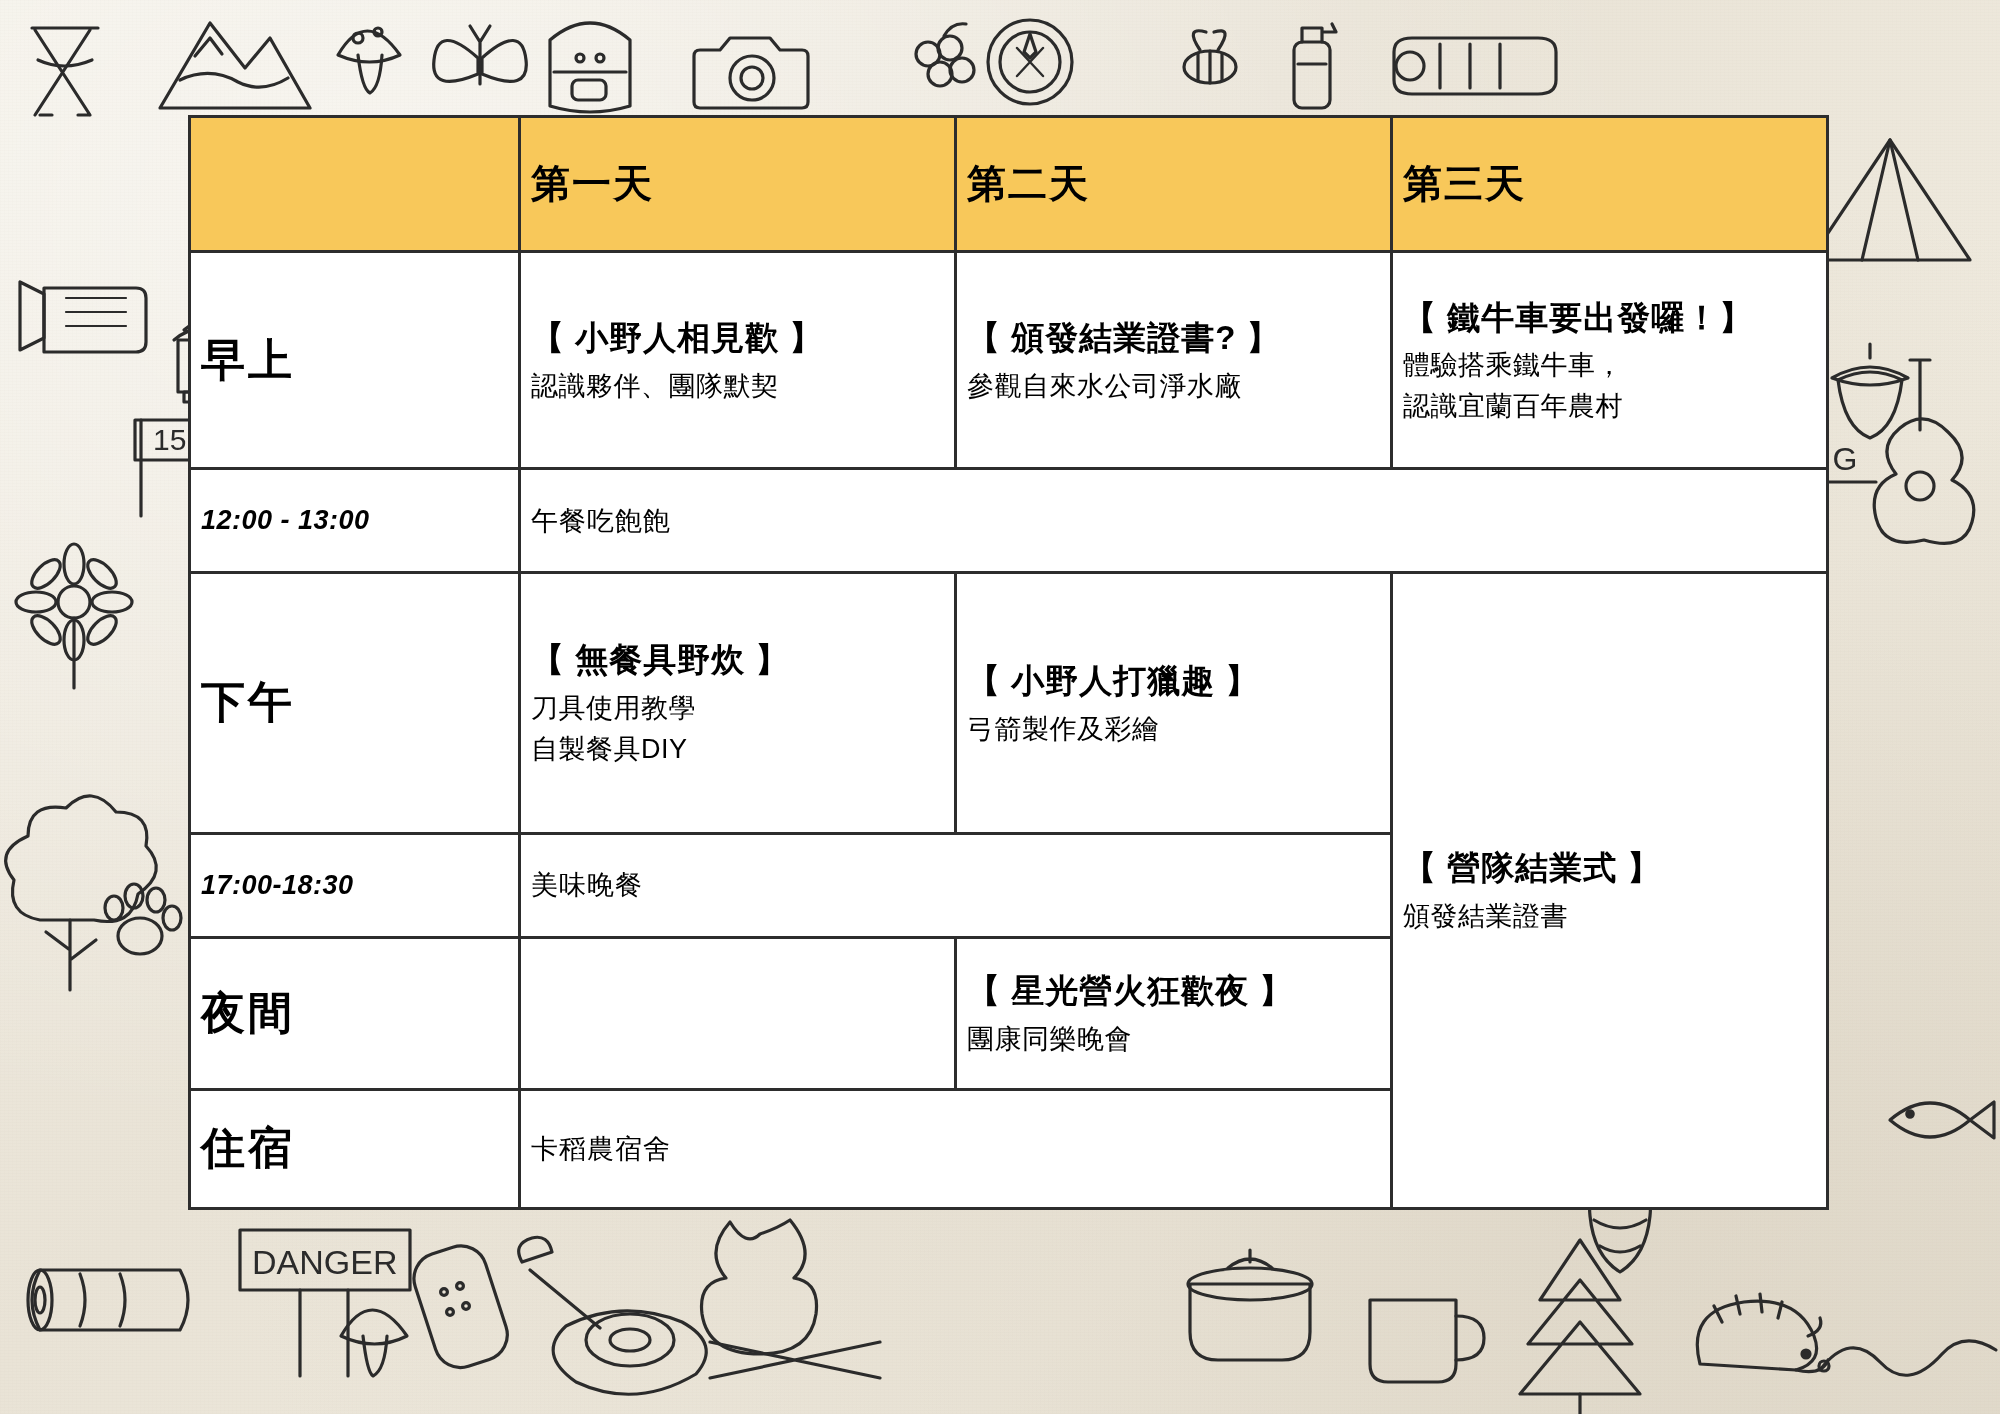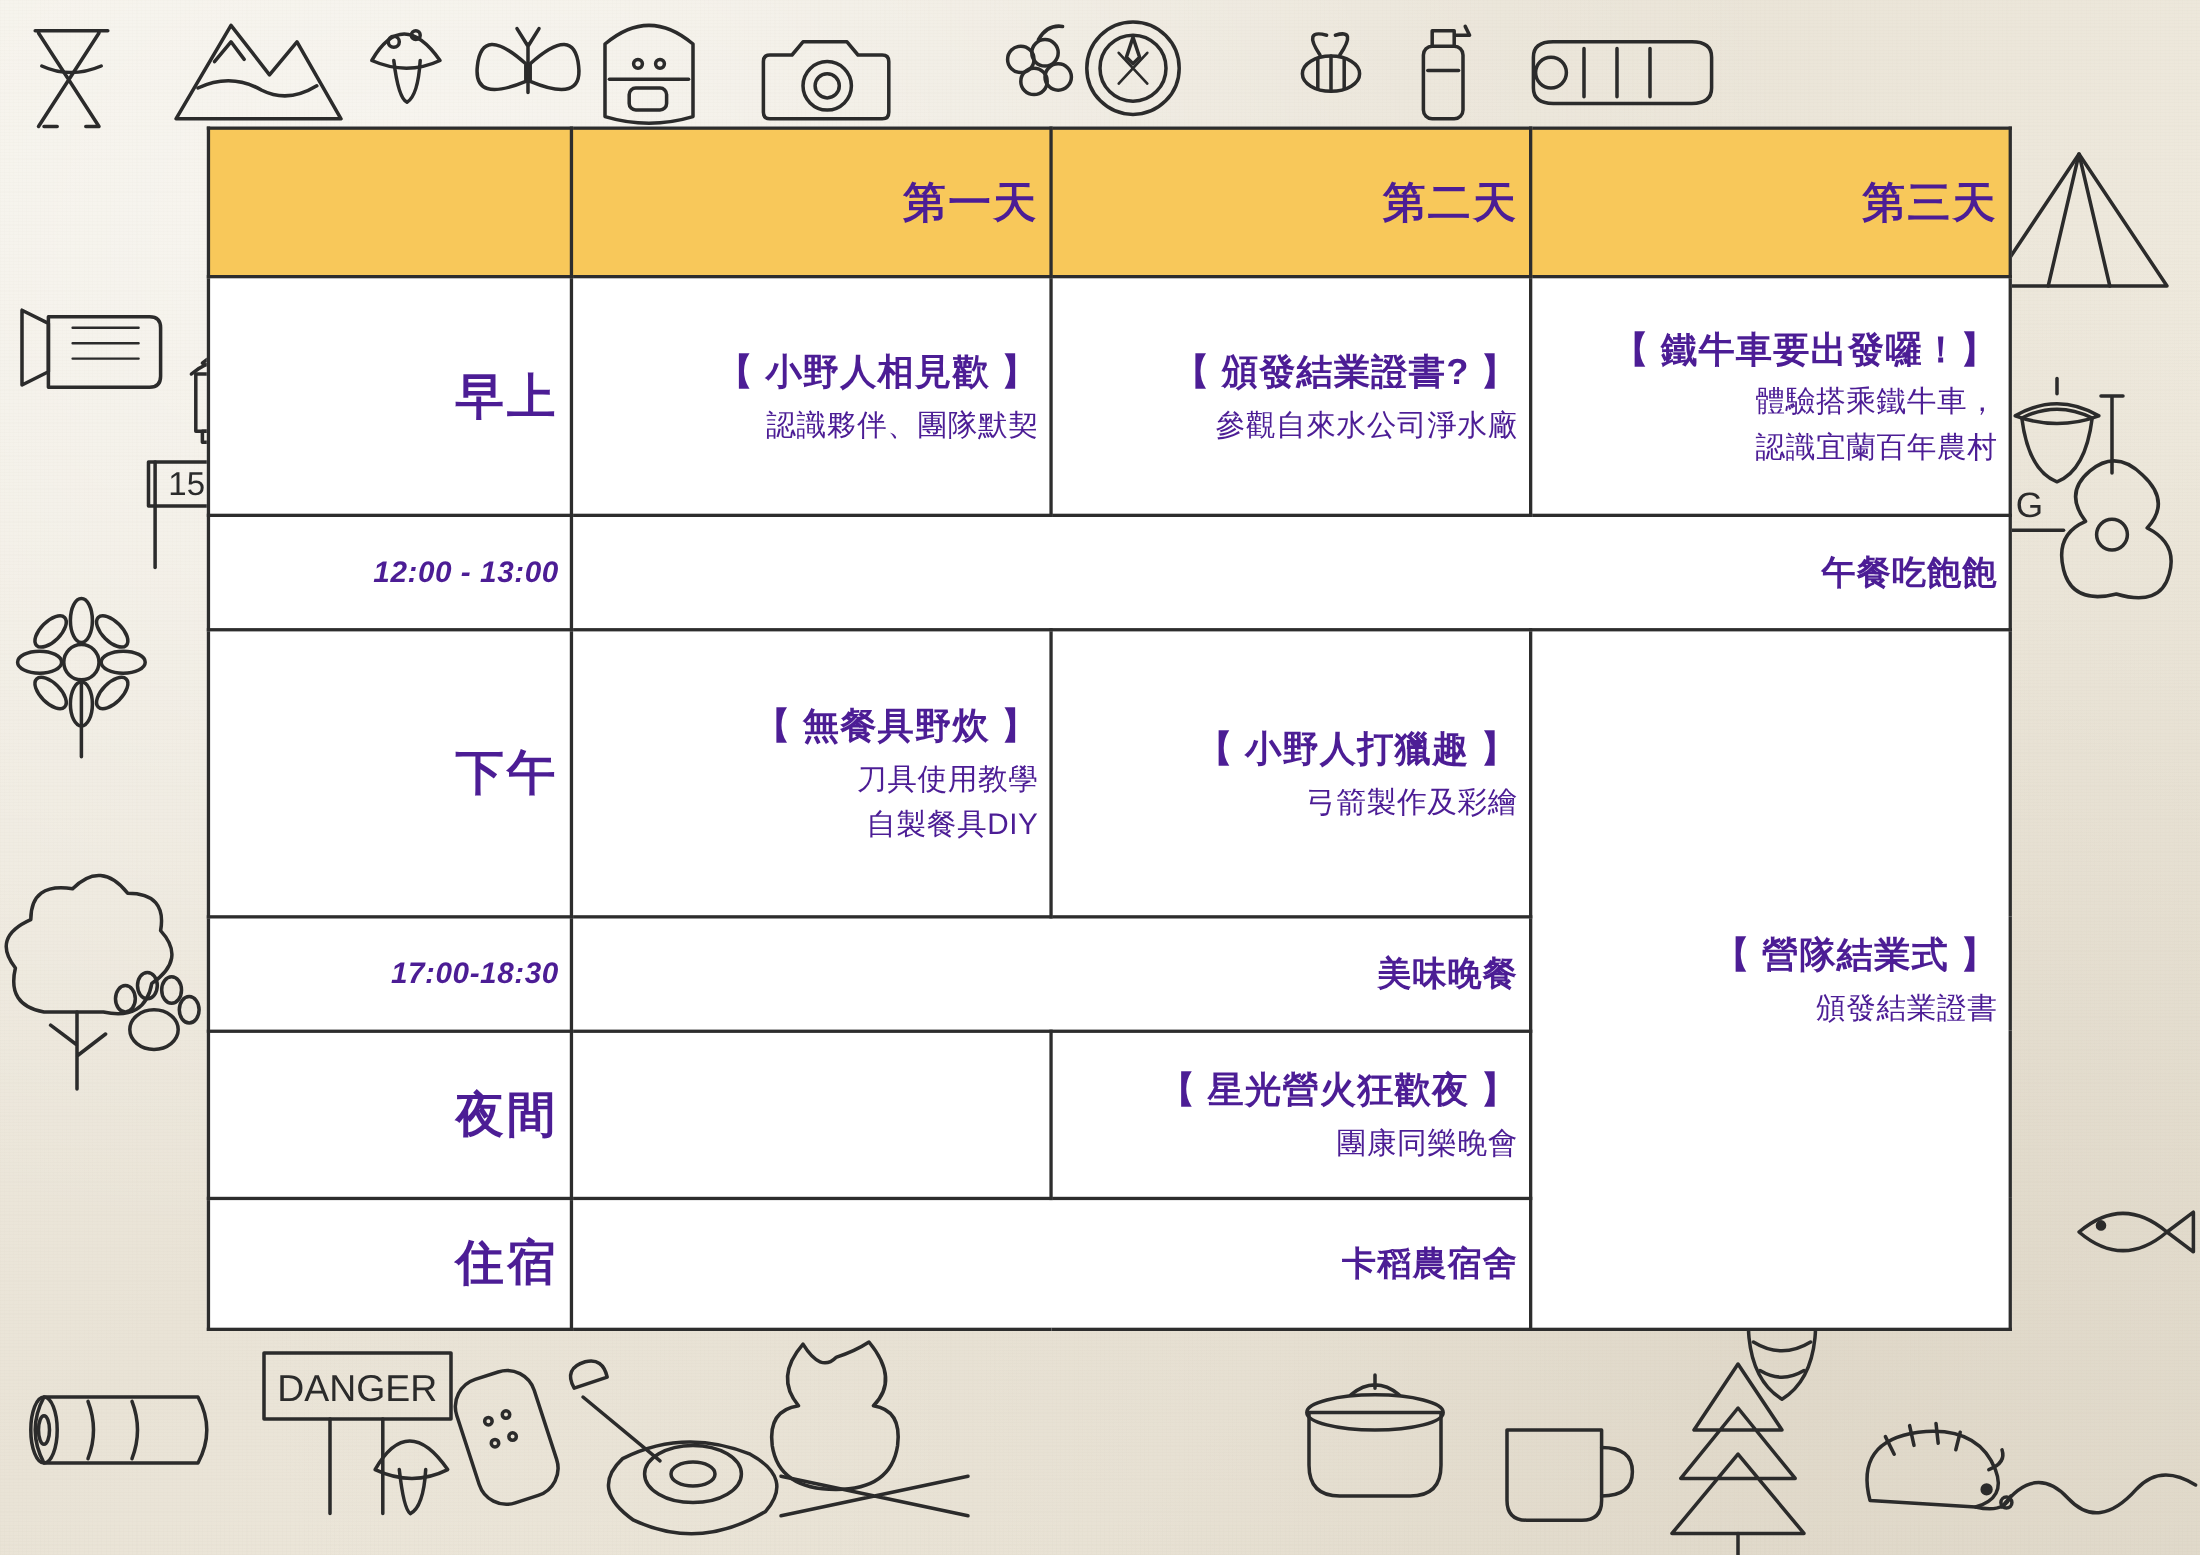--- a/index.html
+++ b/index.html
@@ -50,23 +50,23 @@
   }
   table.schedule {
     width: 100%;
     height: 100%;
     border-collapse: collapse;
     background: #ffffff;
     table-layout: fixed;
   }
   table.schedule td, table.schedule th {
     border: 3px solid #2d2d2d;
-    text-align: right;
+    text-align: left;
     vertical-align: middle;
-    color: #4c1d95;
+    color: #000000;
     padding: 6px 10px;
   }
   col.c-label { width: 330px; }
   col.c-day   { width: 436px; }
 
   thead th {
     background: #f6c killer;
   }
   thead th.head-cell {
     background: #f8c85a;
@@ -97,22 +97,22 @@
     letter-spacing: 1px;
   }
   .cell-sub {
     font-size: 27px;
     font-weight: 400;
     line-height: 1.5;
     letter-spacing: 0.5px;
     margin-top: 4px;
   }
   .cell-plain {
-    font-size: 31px;
-    font-weight: 700;
+    font-size: 27px;
+    font-weight: 400;
     letter-spacing: 1px;
   }
   td.empty-cell { }
   .r-morning { height: 200px; }
   .r-lunch   { height: 96px; }
   .r-after   { height: 240px; }
   .r-dinner  { height: 96px; }
   .r-night   { height: 140px; }
   .r-stay    { height: 110px; margin-top: 21px; }
 </style>

